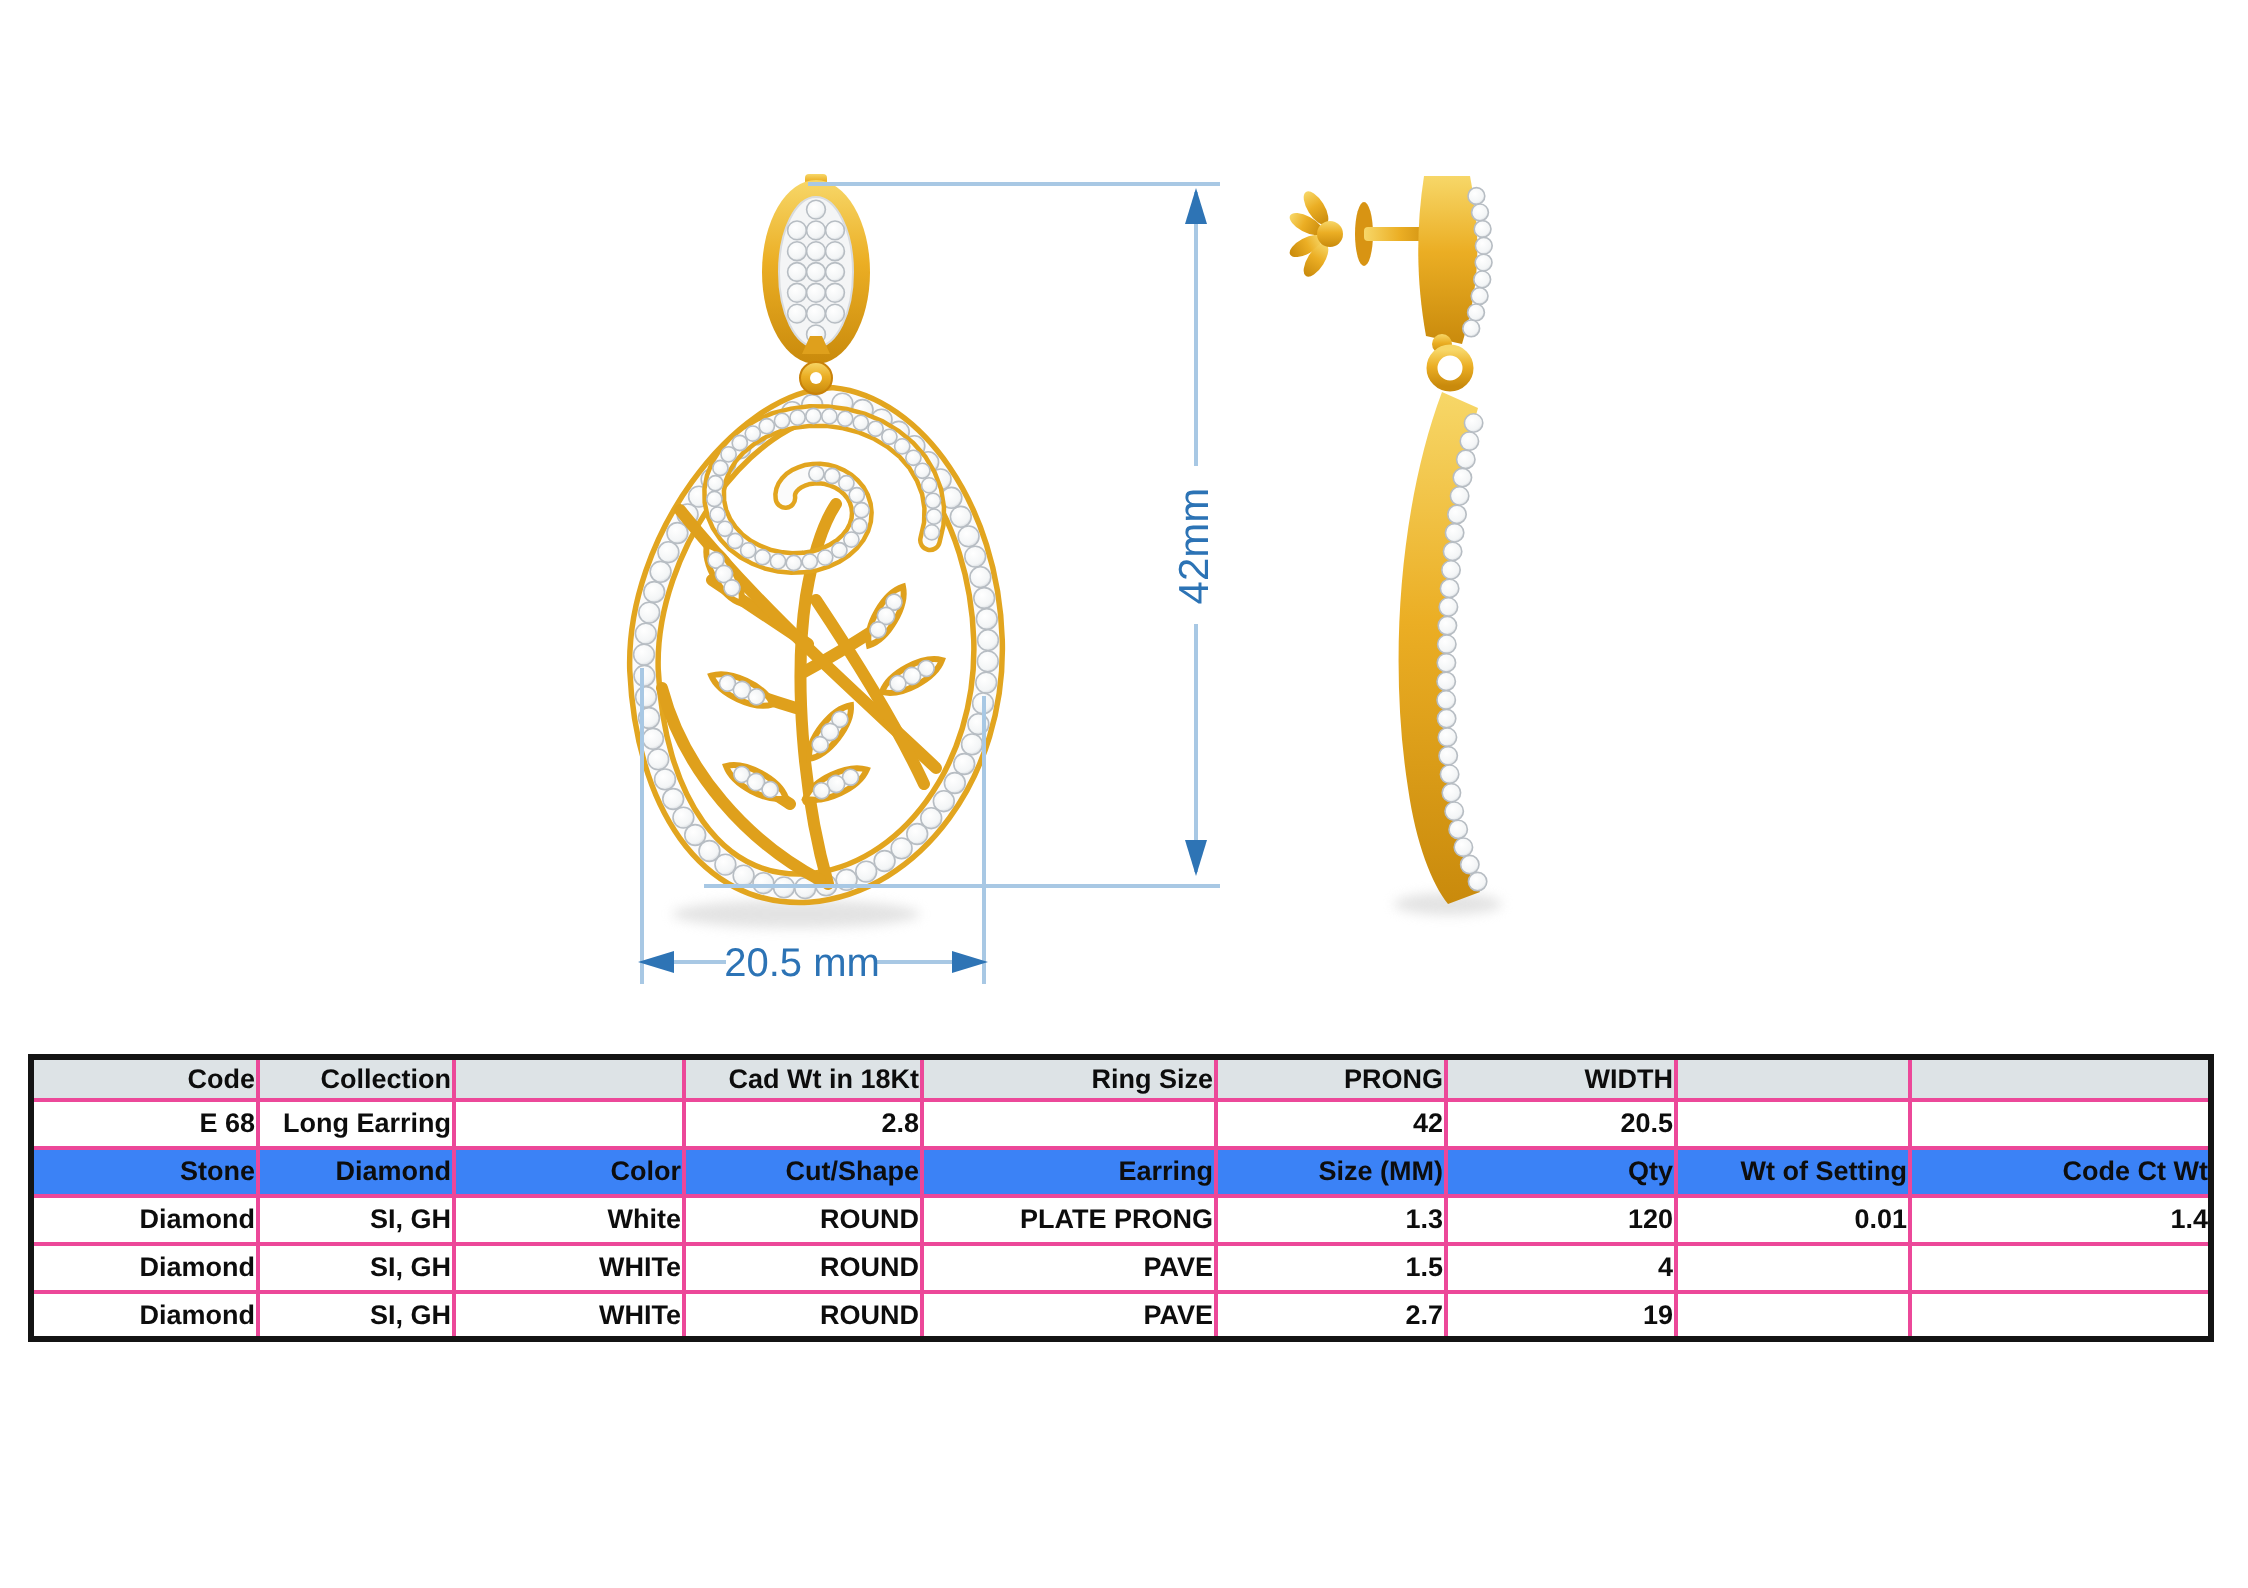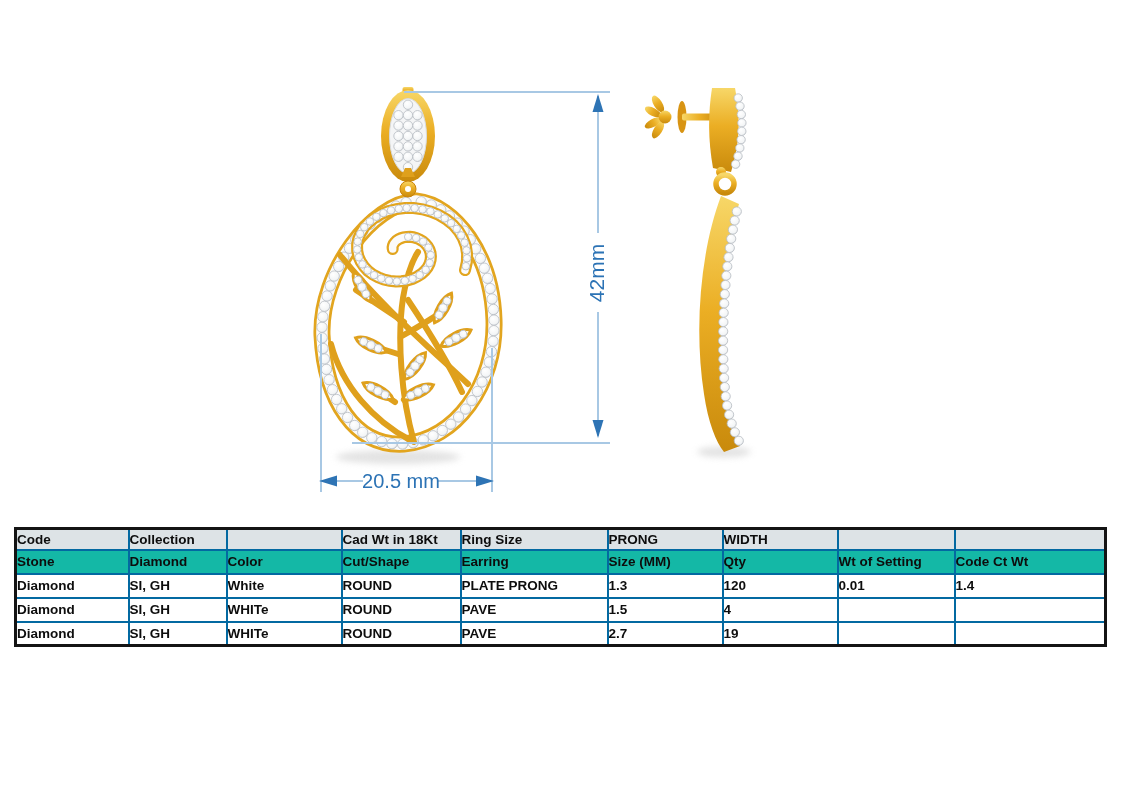--- a/index.html
+++ b/index.html
@@ -7,27 +7,27 @@
           font-family:"Liberation Sans",sans-serif;}
   svg text{font-family:"Liberation Sans",sans-serif;}
   .gem{fill:url(#gem);stroke:#b7bdc3;stroke-width:.8;}
   .stem{fill:none;stroke:#DFA01C;stroke-width:6;stroke-linecap:round;}
   .dimline{stroke:#A8C8E4;stroke-width:2;fill:none;}
   .dimarrow{fill:#2E74B5;stroke:none;}
   .dimtext{fill:#2C73B5;}
   
   table.spec{position:absolute;left:14px;top:527px;border-collapse:collapse;table-layout:fixed;
              border:3px solid #141414;}
-  table.spec td{border:2px solid #0369a1;font-weight:bold;font-size:13.5px;line-height:1;
-                text-align:left;vertical-align:middle;padding:0;color:#0d0d0d;
+  table.spec td{border:2px solid #ec4899;font-weight:bold;font-size:13.5px;line-height:1;
+                text-align:right;vertical-align:middle;padding:0;color:#0d0d0d;
                 overflow:hidden;white-space:nowrap;background:#ffffff;}
   table.spec tr{height:24px;}
   table.spec tr.header{height:21px;}
   table.spec tr.header td{background:#dde3e6;}
-  table.spec tr.subheader td{background:#14b8a6;}
+  table.spec tr.subheader td{background:#3b82f6;}
 </style>
 </head>
 <body>
 
 <div class="canvas">
 
   <svg id="art" width="1124" height="520" viewBox="0 0 1124 520" style="position:absolute;left:0;top:0;">
     <defs>
       <linearGradient id="goldV" x1="0" y1="0" x2="0" y2="1">
         <stop offset="0" stop-color="#F7D768"></stop>
@@ -316,20 +316,31 @@
           <td>Code</td>
           <td>Collection</td>
           <td></td>
           <td>Cad Wt in 18Kt</td>
           <td>Ring Size</td>
           <td>PRONG</td>
           <td>WIDTH</td>
           <td></td>
           <td></td>
         </tr>
+        <tr class="data">
+          <td>E 68</td>
+          <td>Long Earring</td>
+          <td></td>
+          <td>2.8</td>
+          <td></td>
+          <td>42</td>
+          <td>20.5</td>
+          <td></td>
+          <td></td>
+        </tr>
         <tr class="subheader">
           <td>Stone</td>
           <td>Diamond</td>
           <td>Color</td>
           <td>Cut/Shape</td>
           <td>Earring</td>
           <td>Size (MM)</td>
           <td>Qty</td>
           <td>Wt of Setting</td>
           <td>Code Ct Wt</td>

